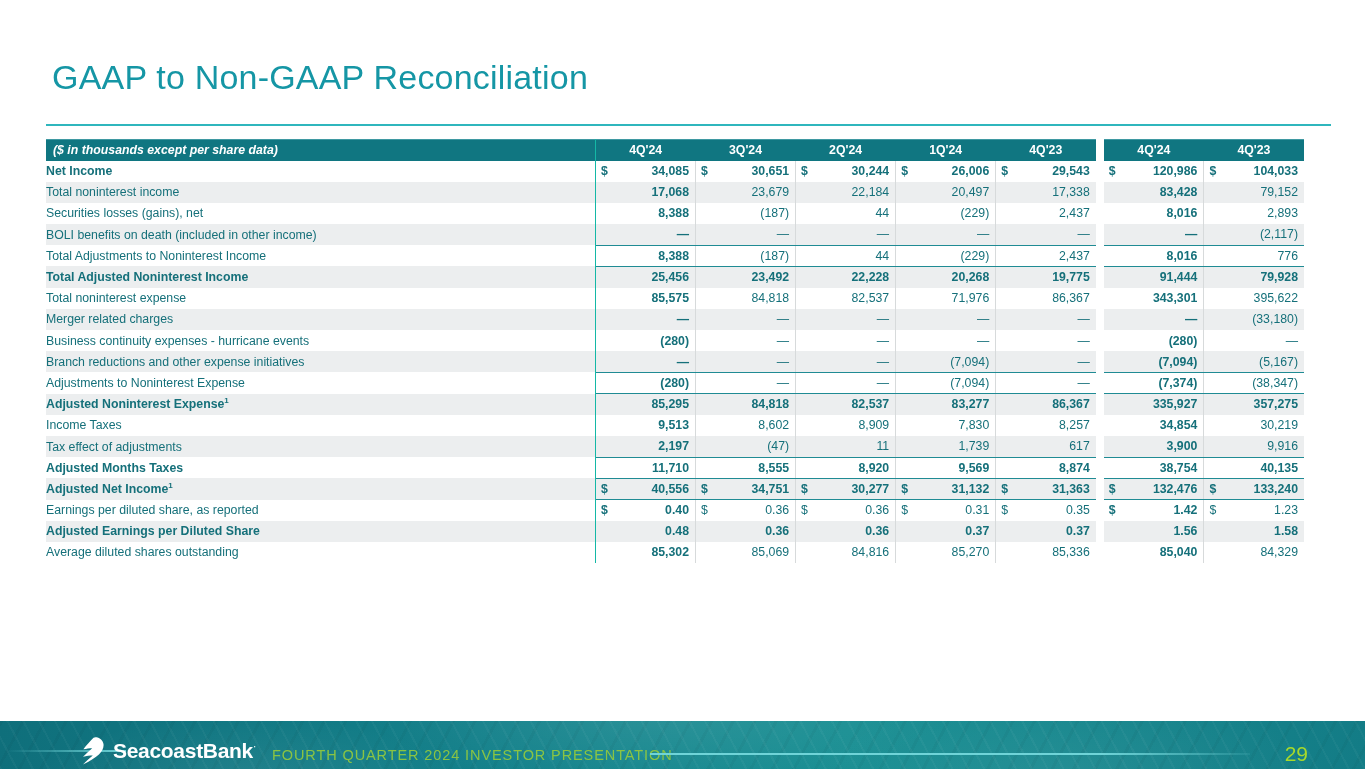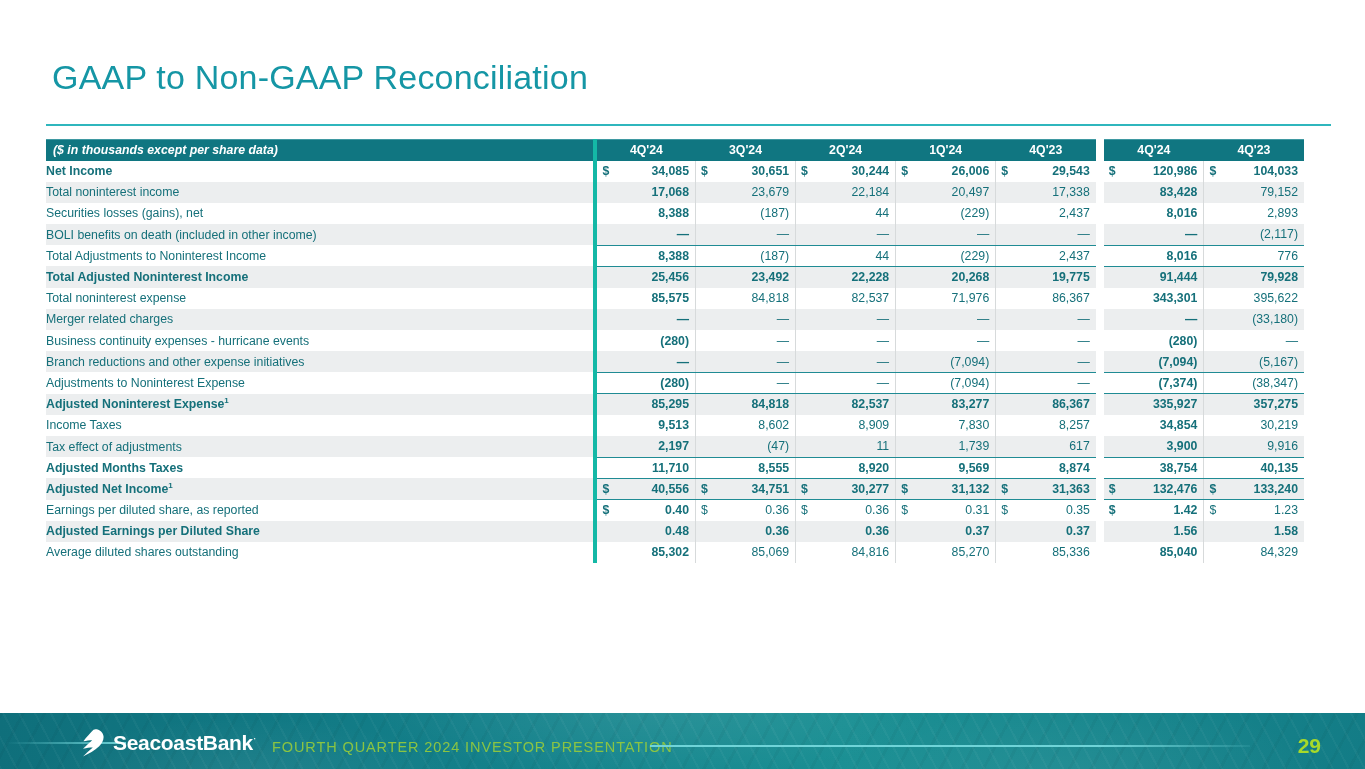--- a/index.html
+++ b/index.html
@@ -76,21 +76,21 @@
     padding-left: 7px;
     font-weight: bold;
   }
 
   
   tr.r td { height: 21.2px; }
   td.lbl {
     text-align: left;
     padding-left: 7px;
     white-space: nowrap;
-    border-right: 4px solid #14b8a6;
+    border-right: 1px solid #14b8a6;
     margin-top: 35px;
   }
   td.gap { background: #ffffff !important; border: none !important; }
 
   
   .cellinner {
     display: flex;
     justify-content: space-between;
     align-items: center;
     padding: 0 6px 0 5px;
@@ -115,21 +115,21 @@
   .indent2 { padding-left: 27px; }
   tr.botline td.numcell { border-bottom: 1.4px solid #1f8b94; }
   tr.topline td.lbl, tr.botline td.lbl { border-top: none; border-bottom: none; }
 
   sup { font-size: 8px; vertical-align: super; line-height: 0; }
 
   
   .footer {
     position: absolute;
     left: 0; bottom: 0;
-    width: 1365px; height: 56px;
+    width: 1365px; height: 48px;
     background:
       radial-gradient(ellipse 300px 90px at 18% 120%, rgba(255,255,255,0.07), rgba(255,255,255,0) 70%),
       radial-gradient(ellipse 420px 110px at 48% -20%, rgba(255,255,255,0.09), rgba(255,255,255,0) 70%),
       radial-gradient(ellipse 360px 120px at 78% 110%, rgba(255,255,255,0.06), rgba(255,255,255,0) 70%),
       linear-gradient(95deg, #0f6f7b 0%, #13808a 35%, #1a8f93 62%, #137c86 100%);
     overflow: hidden;
   }
   .footer::before {
     content: "";
     position: absolute; inset: 0;
@@ -158,22 +158,22 @@
     color: #8fc740; font-size: 14.5px;
     letter-spacing: 0.9px; white-space: nowrap;
     opacity: 0.96;
   }
   .f-rule-right {
     position: absolute; left: 650px; top: 32px;
     width: 600px; height: 2px;
     background: linear-gradient(90deg, #6fd4d8 0%, #6fd4d8 75%, rgba(120,220,225,0.1) 100%);
   }
   .f-page {
-    position: absolute; right: 44px; top: 21px;
-    color: #a7d92a; font-size: 21px; font-weight: bold;
+    position: absolute; right: 57px; top: 21px;
+    color: #a7d92a; font-size: 21px; font-weight: normal;
   }
 </style>
 </head>
 <body>
 
 <div class="slide">
 
   <div class="title">GAAP to Non-GAAP Reconciliation</div>
   <div class="title-rule"></div>
 

